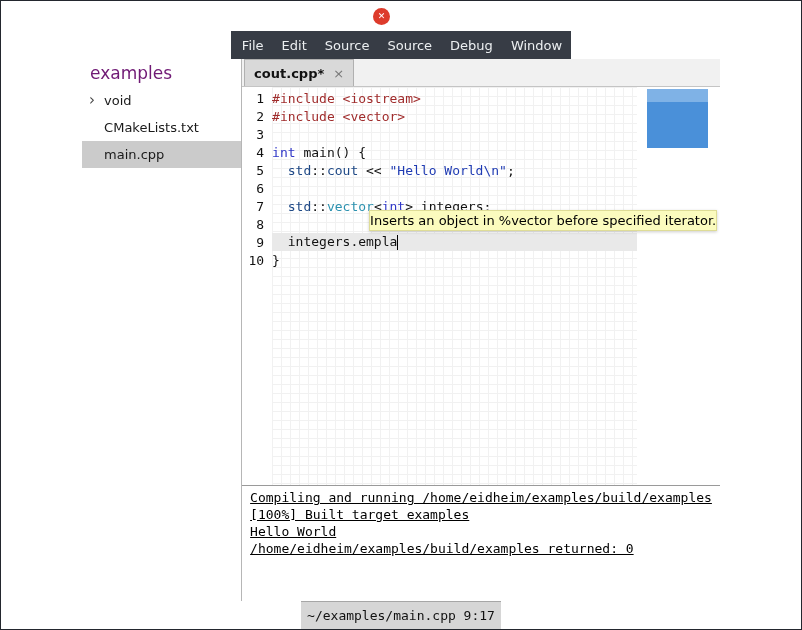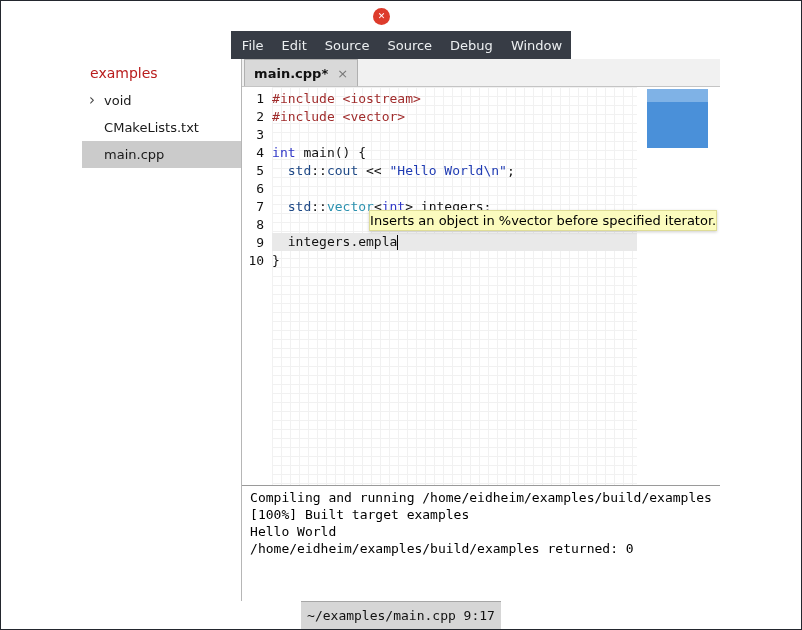--- a/index.html
+++ b/index.html
@@ -19,21 +19,21 @@
 
   
   .menubar { height:28px; flex:none; background:var(--titlebar-bg,#373c45); display:flex; align-items:center; padding-left:2px; }
   .menu-item { color:#eceff1; font-size:13px; padding:5px 9px; }
 
   
   .main { flex:1; display:flex; min-height:0; }
 
   
   .sidebar { width:160px; flex:none; background:#fff; border-right:1px solid #b6b6b6; display:flex; flex-direction:column; }
-  .side-header { height:28px; display:flex; align-items:center; padding:4px 8px; color:#b91c1c; font-size:14px; }
+  .side-header { height:28px; display:flex; align-items:center; padding:4px 8px; color:#701a75; font-size:17px; }
   .side-row { height:27px; display:flex; align-items:center; padding-left:7px; font-size:13px; color:#1a1a1a; }
   .side-row.selected { background:#cbcbcb; }
   .chev { width:15px; flex:none; color:#444; font-size:15px; line-height:13px; }
 
   
   .content { flex:1; display:flex; flex-direction:column; min-width:0; }
 
   
   .tabbar { height:28px; flex:none; background:#f1f1f1; border-bottom:1px solid #c4c4c4; display:flex; align-items:flex-end; padding-left:2px; }
   .tab { height:27px; background:#d9d9d9; border:1px solid #b0b0b0; border-bottom:none; display:flex; align-items:center; gap:9px; padding:0 9px; font-size:13px; font-weight:bold; color:#111; }
@@ -66,21 +66,21 @@
              padding:2px 0; white-space:nowrap; font-family:"DejaVu Sans","Liberation Sans",sans-serif; }
 
   .popup { position:absolute; left:127px; top:166px; width:374px; height:70px; z-index:3; background:#fff;
            border:1px solid #b5b5b5; box-shadow:0 2px 6px rgba(0,0,0,.25);
            font-family:"DejaVu Sans","Liberation Sans",sans-serif; }
   .popup-row { height:26px; display:flex; align-items:center; padding:0 7px; font-size:13px; color:#111; white-space:nowrap; overflow:hidden; }
   .popup-row.selected { background:var(--selection-blue,#4a90d9); color:#fff; }
 
   
   .terminal { height:116px; flex:none; background:#fff; border-top:1px solid #9a9a9a; padding:3px 8px; overflow:hidden;
-              font-family:"DejaVu Sans Mono","Liberation Mono",monospace; font-size:13px; line-height:17px; color:#000; }
+              font-family:"DejaVu Sans Mono","Liberation Mono",monospace; font-size:13px; line-height:17px; color:#000;text-decoration:underline; }
   .term-line { white-space:pre; }
 
   
   .statusbar { height:28px; flex:none; background:#d6d6d6; border-top:1px solid #a6a6a6; display:flex; align-items:center;
                padding:0 6px; font-family:"DejaVu Sans Mono","Liberation Mono",monospace; font-size:13px; color:#111; }
 </style>
 </head>
 <body>
 
 <div class="window">
@@ -124,21 +124,21 @@
       <div class="side-row selected">
         <span class="chev"></span>
         <span>main.cpp</span>
       </div>
     </aside>
 
     <div class="content">
 
       <div class="tabbar">
         <div class="tab">
-          <span>main.cpp*</span>
+          <span>cout.cpp*</span>
           <span class="tab-close">×</span>
         </div>
       </div>
 
       <div class="editor">
         <div class="code-scroll">
           <div class="grid"></div>
           <div class="code-rows">
               <div class="code-row">
                 <span class="ln">1</span>

